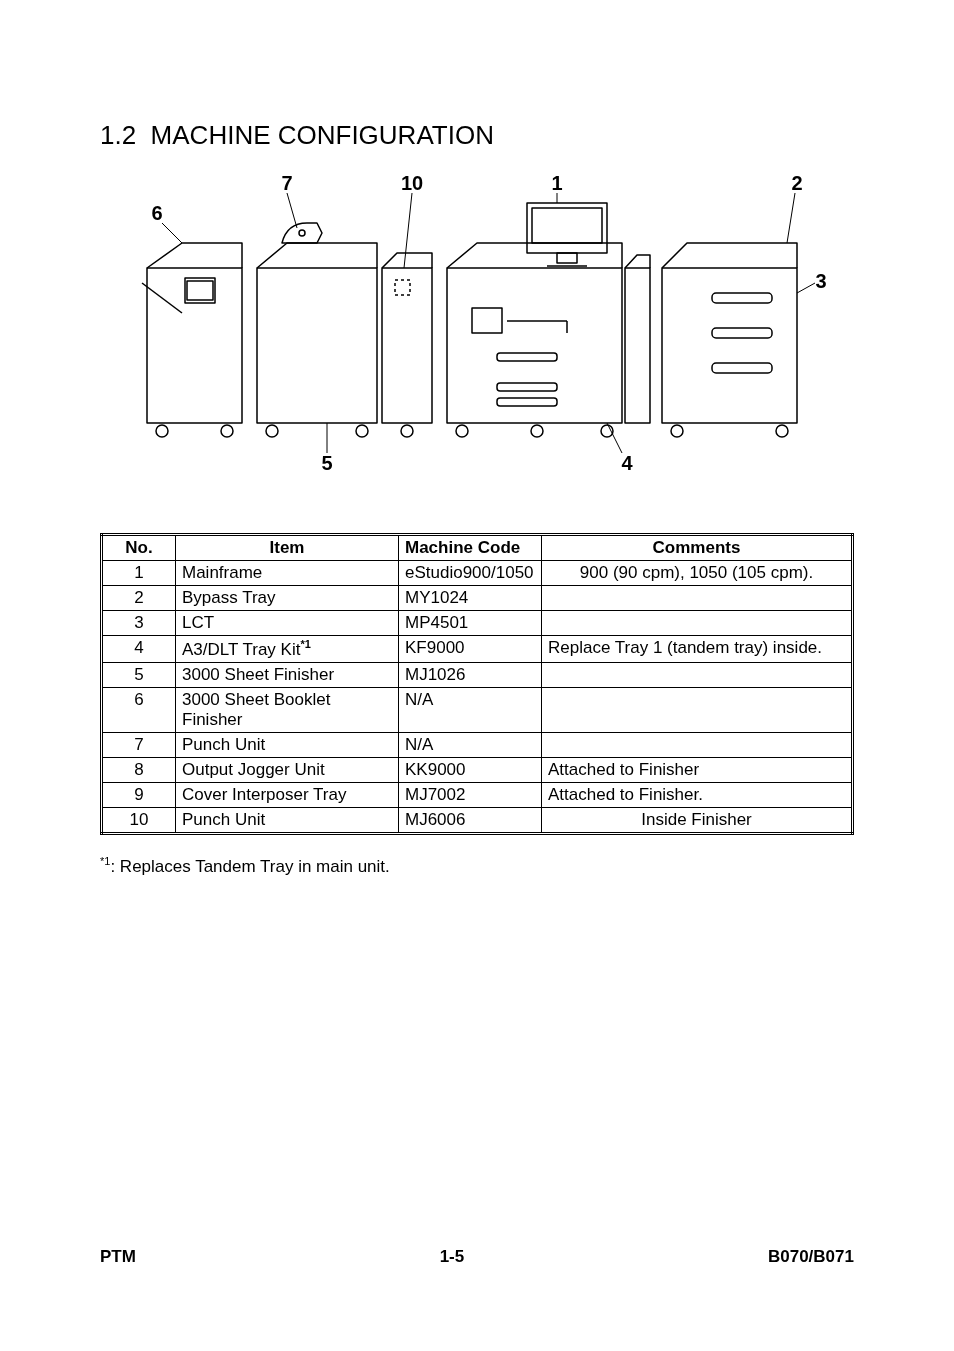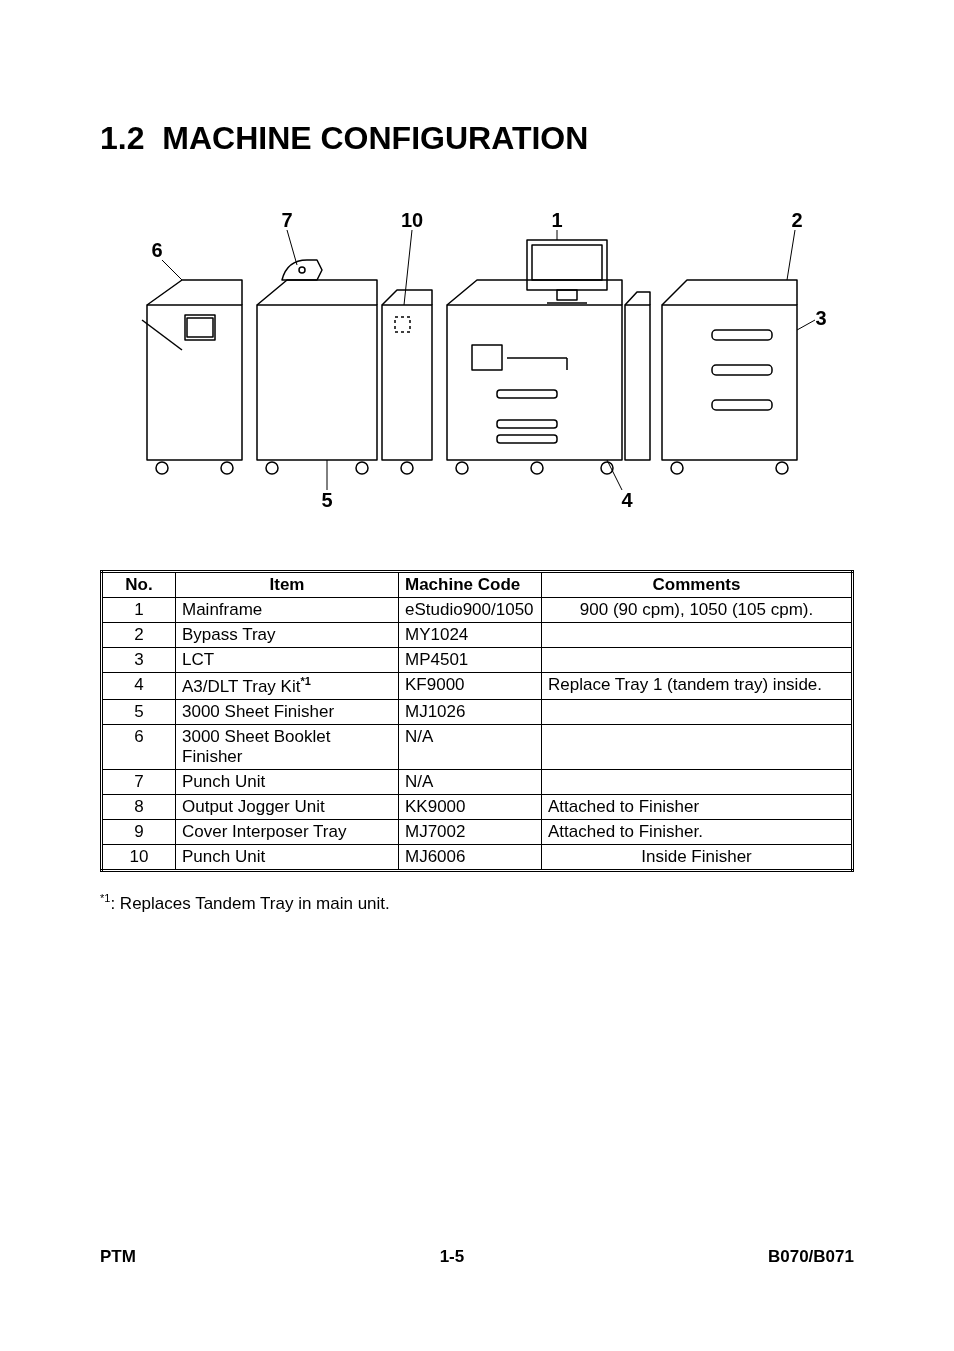--- a/index.html
+++ b/index.html
@@ -7,23 +7,23 @@
     font-family: Arial, Helvetica, sans-serif;
     color: #000;
     width: 954px;
     height: 1351px;
     position: relative;
     box-sizing: border-box;
     padding: 120px 100px 50px 100px;
     background: #fff;
   }
   .heading {
-    font-size: 32px;
-    font-weight: bold;
-    margin-bottom: 53px;
+    font-size: 26px;
+    font-weight: normal;
+    margin-bottom: 22px;
   }
   .diagram-wrap {
     display: flex;
     justify-content: center;
     margin: 20px 0 60px 0;
   }
   .table {
     border-collapse: collapse;
     width: 100%;
     border: 3px double #000;

